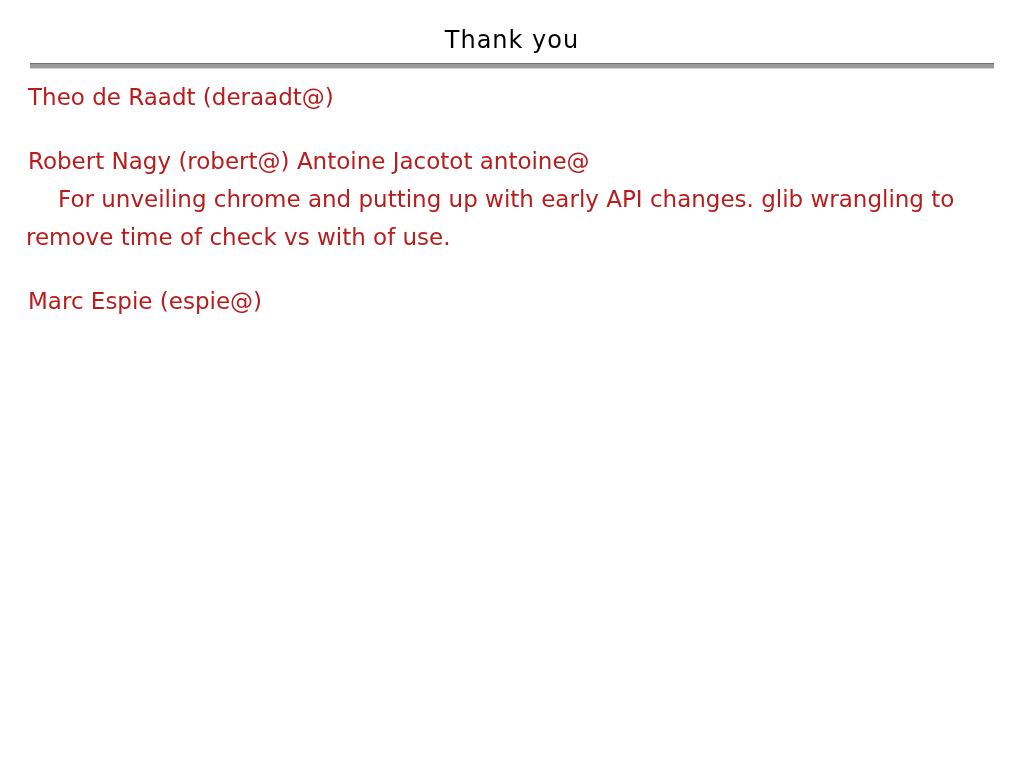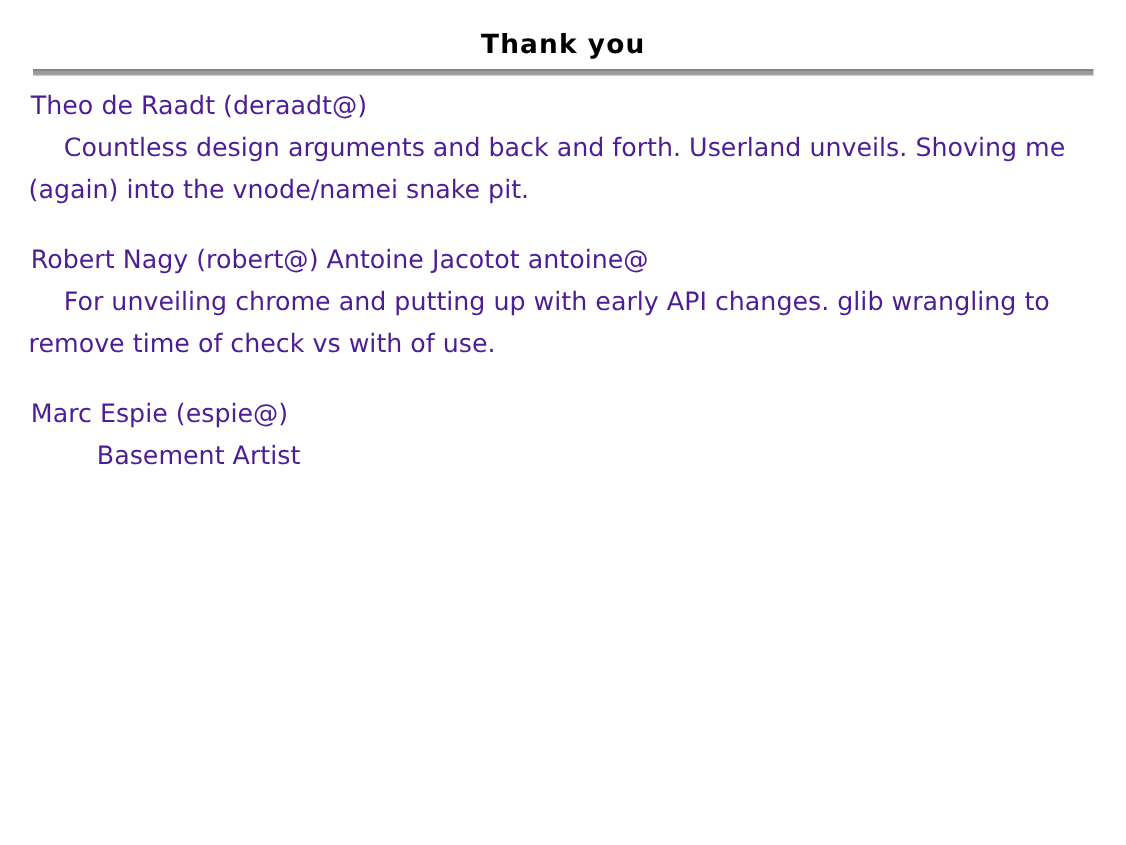--- a/index.html
+++ b/index.html
@@ -19,41 +19,41 @@
     height: 768px;
     box-sizing: border-box;
   }
   .slide-title {
     position: absolute;
     top: 26px;
     left: 0;
     width: 1024px;
     text-align: center;
     font-family: "DejaVu Sans", sans-serif;
-    font-weight: bold;
+    font-weight: normal;
     font-size: 24px;
     color: #000000;
     letter-spacing: 1px;
   }
   .title-rule {
     position: absolute;
     top: 63px;
     left: 30px;
     width: 964px;
     height: 4px;
     background: #9a9a9a;
     border-top: 1px solid #6f6f6f;
     border-bottom: 1px solid #cfcfcf;
   }
   .body-block {
     position: absolute;
     top: 78px;
     left: 26px;
     width: 975px;
-    color: #4c1d95;
+    color: #b91c1c;
     font-size: 23px;
     line-height: 38px;
   }
   .entry {
     margin-bottom: 26px;
   }
   .entry-name {
     font-size: 23px;
     padding-left: 2px;
     white-space: pre;
@@ -72,30 +72,28 @@
 
 <div class="slide">
 
   <div class="slide-title">Thank you</div>
   <div class="title-rule"></div>
 
   <div class="body-block">
 
     <div class="entry">
       <div class="entry-name">Theo de Raadt (deraadt@)</div>
-      <div class="entry-desc">Countless design arguments and back and forth. Userland unveils. Shoving me (again) into the vnode/namei snake pit.</div>
     </div>
 
     <div class="entry">
     </div>
 
     <div class="entry">
       <div class="entry-name">Robert Nagy (robert@) Antoine Jacotot antoine@</div>
       <div class="entry-desc">For unveiling chrome and putting up with early API changes. glib wrangling to remove time of check vs with of use.</div>
     </div>
 
     <div class="entry">
       <div class="entry-name">Marc Espie (espie@)</div>
-      <div class="entry-desc indent-more">Basement Artist</div>
     </div>
 
   </div>
 </div>
 
 </body></html>

